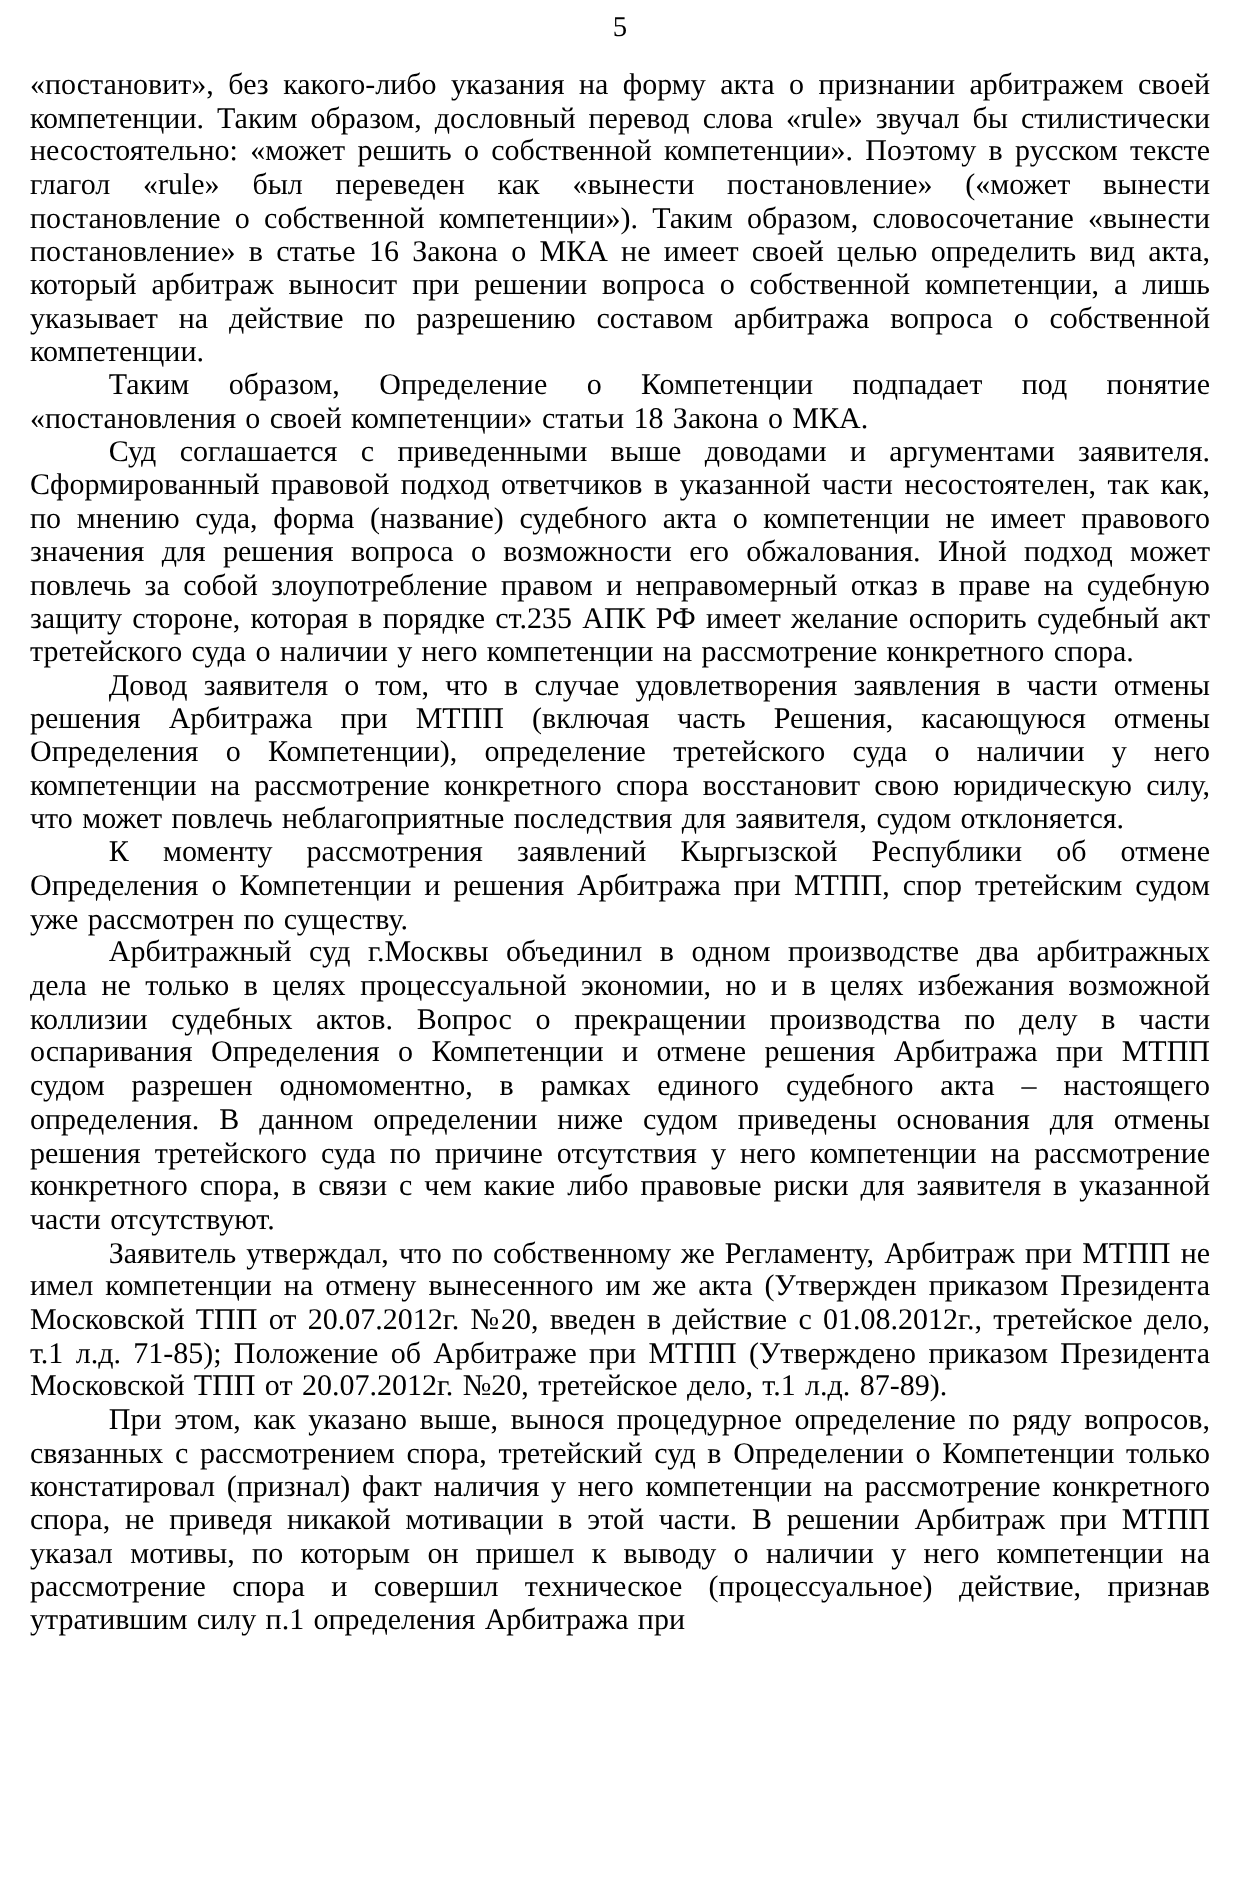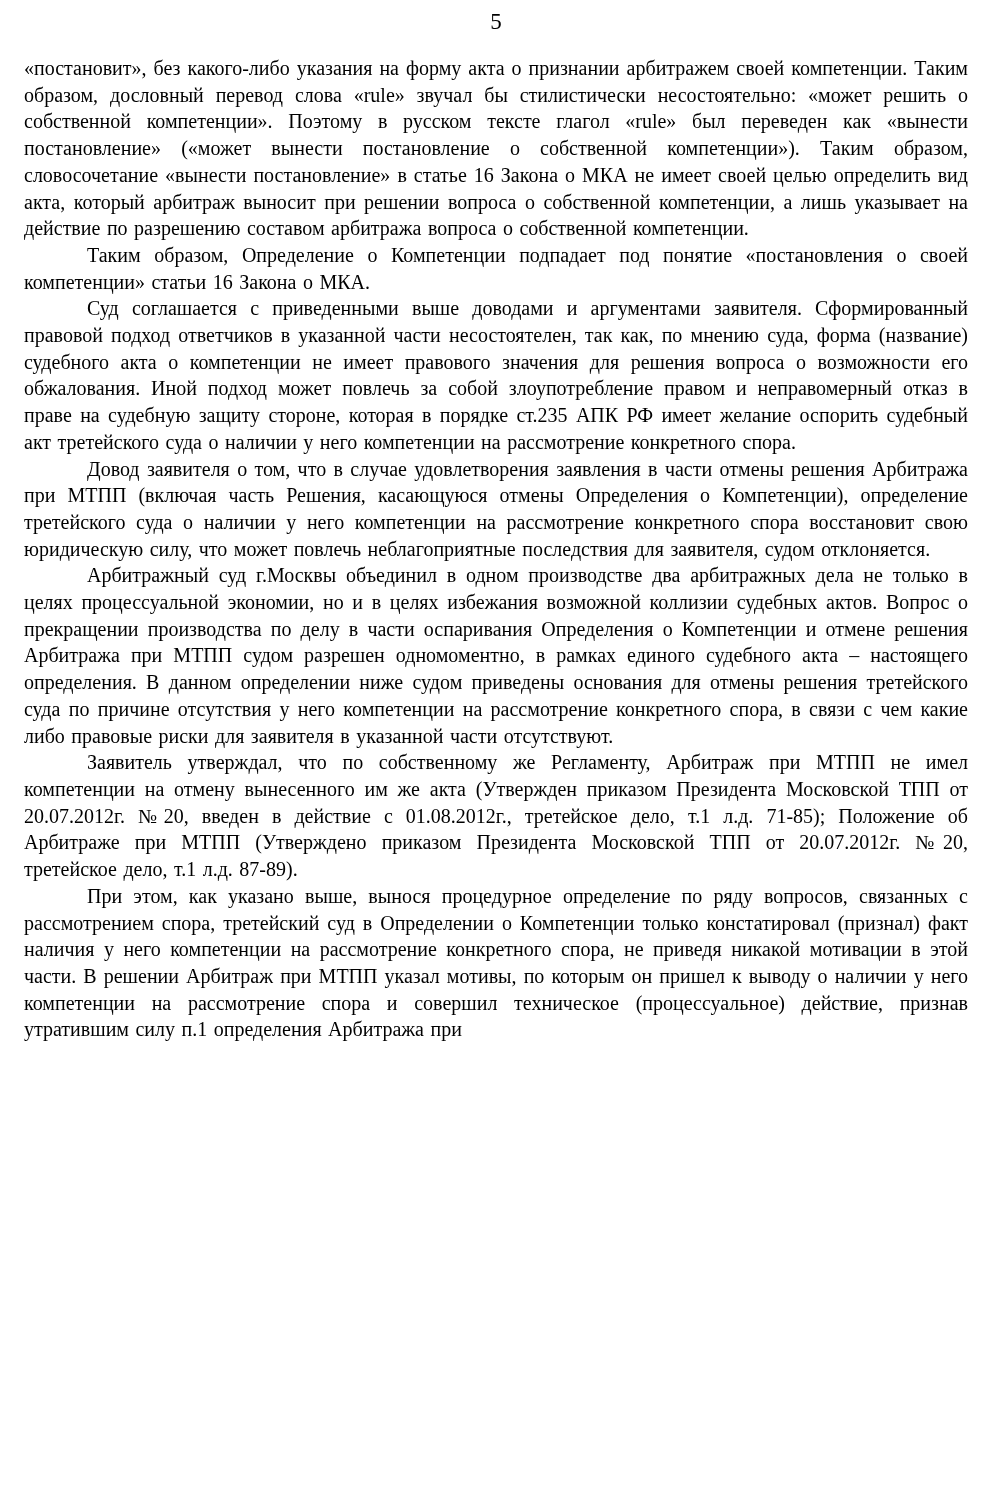--- a/index.html
+++ b/index.html
@@ -19,39 +19,40 @@
     overflow: hidden;
   }
   .page-number {
     text-align: center;
     font-size: 23px;
     line-height: 27px;
     margin-bottom: 20px;
   }
   .content p.para {
     margin: 0;
-    font-size: 20px;
+    font-size: 24px;
     line-height: 26.7px;
     text-align: justify;
     text-indent: 63px;
     word-spacing: 1.5px;
     text-justify: inter-word;
   }
   .content p.para.no-indent {
     text-indent: 0;
   }
 </style>
 </head>
 <body>
 
 <div class="page">
   <div class="page-number">5</div>
 
   <div class="content">
     <p class="para no-indent">«постановит», без какого-либо указания на форму акта о признании арбитражем своей компетенции.  Таким образом, дословный перевод слова «rule» звучал бы стилистически несостоятельно: «может решить о собственной компетенции». Поэтому в русском тексте глагол «rule» был переведен как «вынести постановление» («может вынести постановление о собственной компетенции»). Таким образом, словосочетание «вынести постановление» в статье 16 Закона о МКА не имеет своей целью определить вид акта, который арбитраж выносит при решении вопроса о собственной компетенции, а лишь указывает на действие по разрешению составом арбитража вопроса о собственной компетенции.</p>
-    <p class="para">Таким образом, Определение о Компетенции подпадает под понятие «постановления о своей компетенции» статьи 16 Закона о МКА.</p>
+    <p class="para">Таким образом, Определение о Компетенции подпадает под понятие «постановления о своей компетенции» статьи 18 Закона о МКА.</p>
     <p class="para">Суд соглашается с приведенными выше доводами и аргументами заявителя. Сформированный правовой подход ответчиков в указанной части несостоятелен, так как, по мнению суда, форма (название) судебного акта о компетенции не имеет правового значения для решения вопроса о возможности его обжалования. Иной подход может повлечь за собой злоупотребление правом и неправомерный отказ в праве на судебную защиту стороне, которая в порядке ст.235 АПК РФ имеет желание оспорить судебный акт третейского суда о наличии у него компетенции на рассмотрение конкретного спора.</p>
     <p class="para">Довод заявителя о том, что в случае удовлетворения заявления в части отмены решения Арбитража при МТПП (включая часть Решения, касающуюся отмены Определения о Компетенции), определение третейского суда о наличии у него компетенции на рассмотрение конкретного спора восстановит свою юридическую силу, что может повлечь неблагоприятные последствия для заявителя, судом отклоняется.</p>
+    <p class="para">К моменту рассмотрения заявлений Кыргызской Республики об отмене Определения о Компетенции и решения Арбитража при МТПП, спор третейским судом уже рассмотрен по существу.</p>
     <p class="para">Арбитражный суд г.Москвы объединил в одном производстве два арбитражных дела не только в целях процессуальной экономии, но и в целях избежания возможной коллизии судебных актов. Вопрос о прекращении производства по делу в части оспаривания Определения о Компетенции и отмене решения Арбитража при МТПП судом разрешен одномоментно, в рамках единого судебного акта – настоящего определения. В данном определении ниже судом приведены основания для отмены решения третейского суда по причине отсутствия у него компетенции на рассмотрение конкретного спора, в связи с чем какие либо правовые риски для заявителя в указанной части отсутствуют.</p>
     <p class="para">Заявитель утверждал, что по собственному же Регламенту, Арбитраж при МТПП не имел компетенции на отмену вынесенного им же акта (Утвержден приказом Президента Московской ТПП от 20.07.2012г. №20, введен в действие с 01.08.2012г., третейское дело, т.1 л.д. 71-85); Положение об Арбитраже при МТПП (Утверждено приказом Президента Московской ТПП от 20.07.2012г. №20, третейское дело, т.1 л.д. 87-89).</p>
     <p class="para">При этом, как указано выше, вынося процедурное определение по ряду вопросов, связанных с рассмотрением спора, третейский суд в Определении  о Компетенции только констатировал (признал) факт наличия у него компетенции на рассмотрение конкретного спора, не приведя никакой мотивации в этой части. В решении Арбитраж при МТПП указал мотивы, по которым он пришел к выводу о наличии у него компетенции на рассмотрение спора и совершил техническое (процессуальное) действие, признав утратившим силу п.1 определения Арбитража при</p>
   </div>
 </div>
 
 </body></html>

